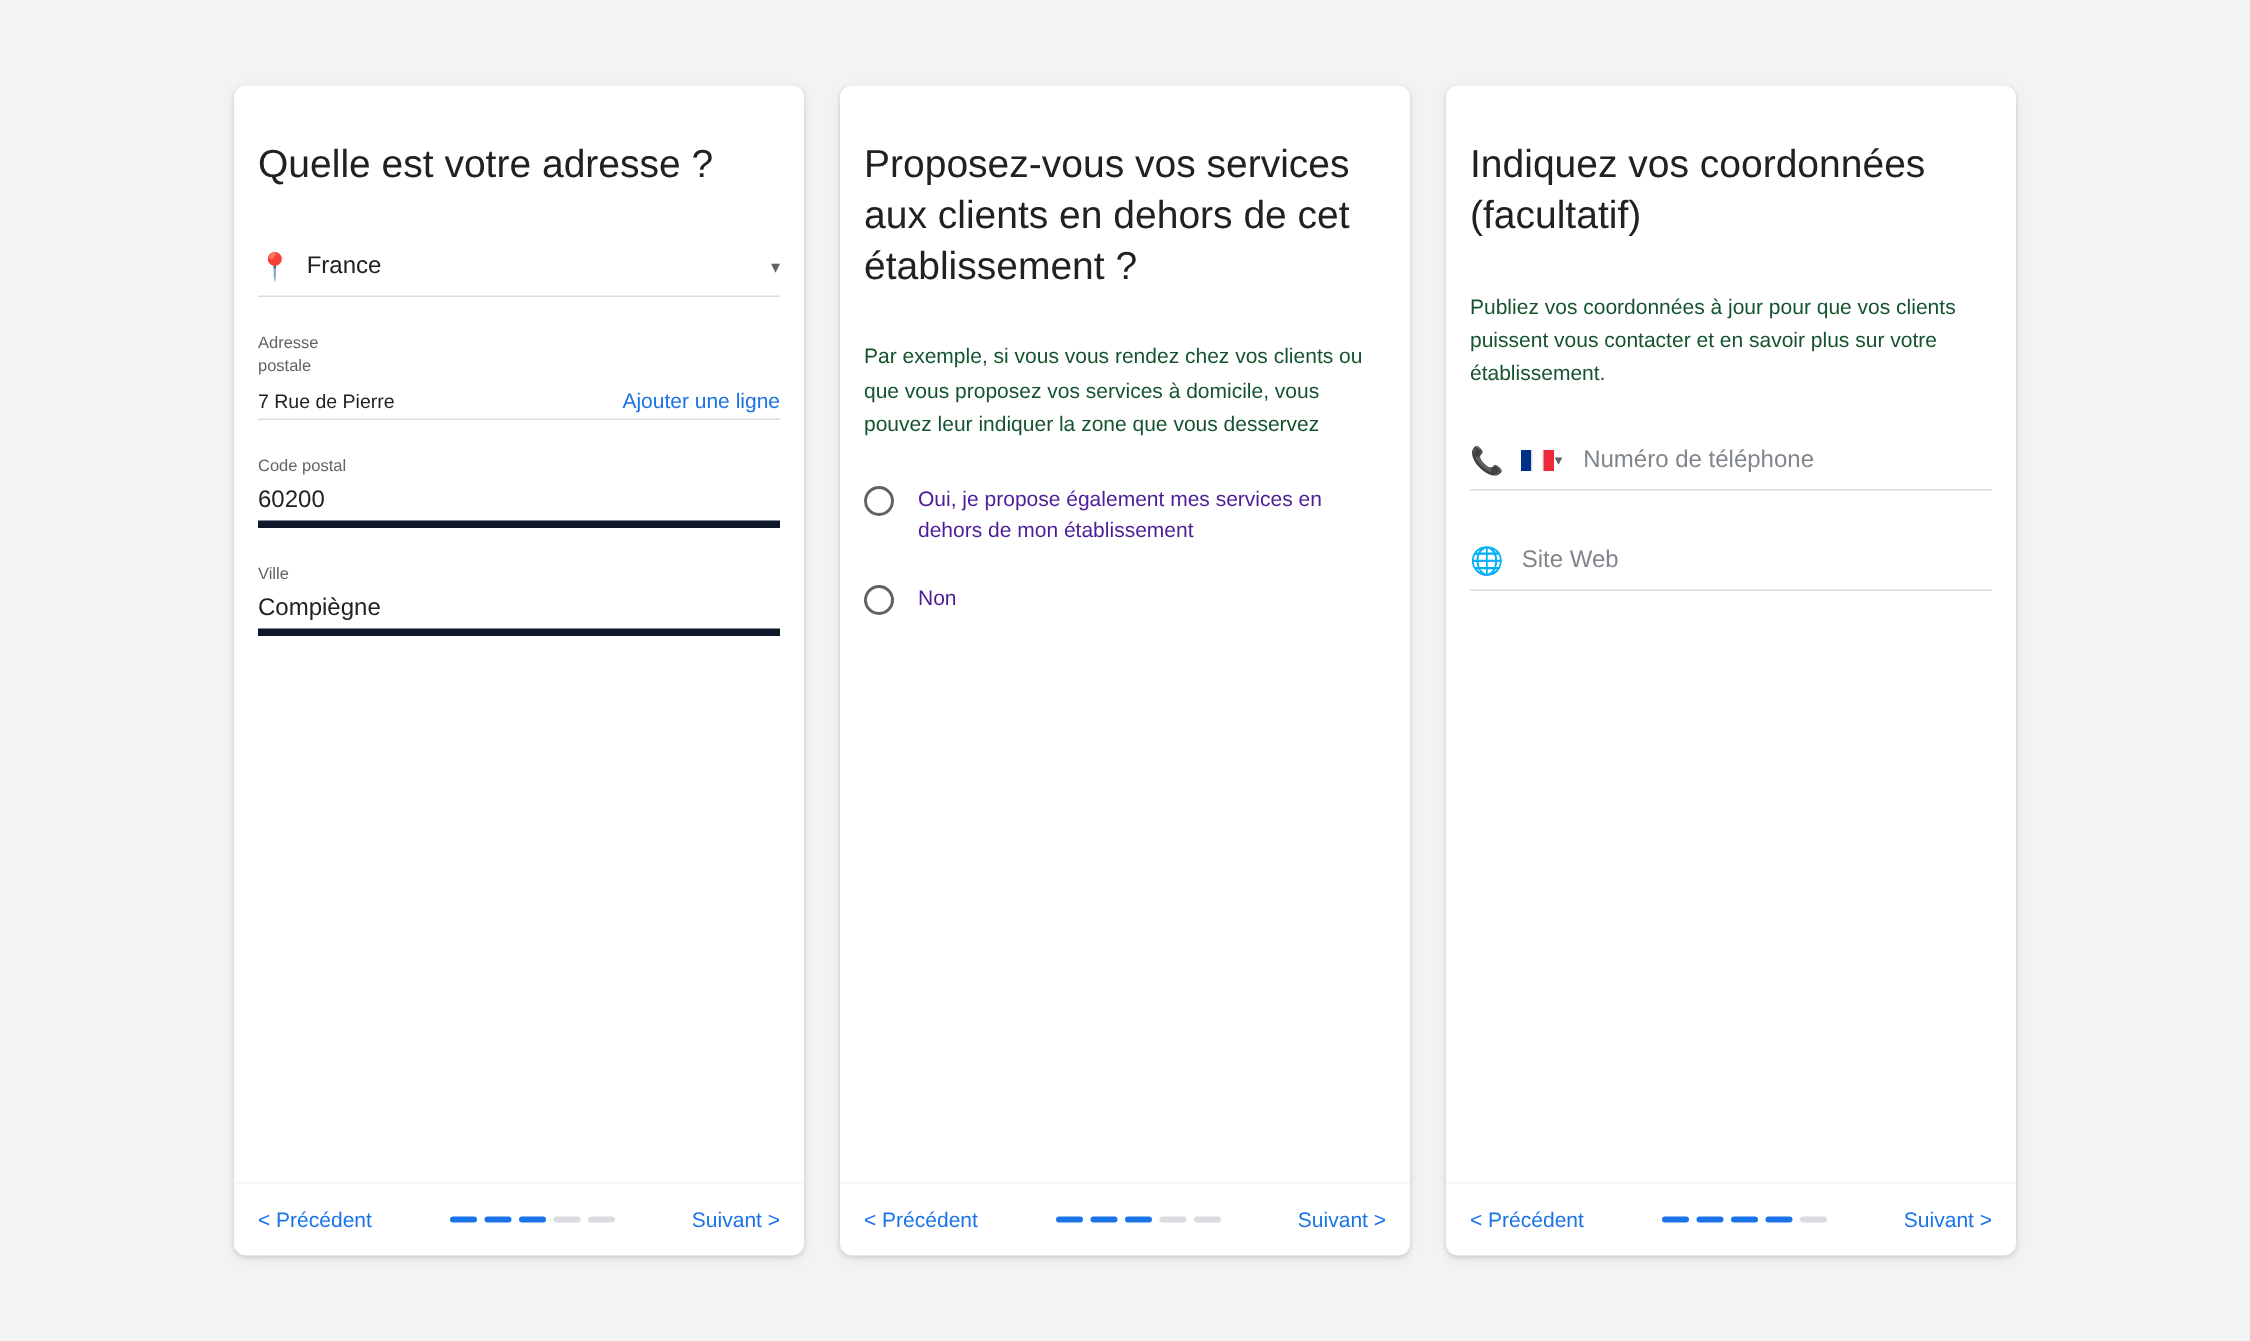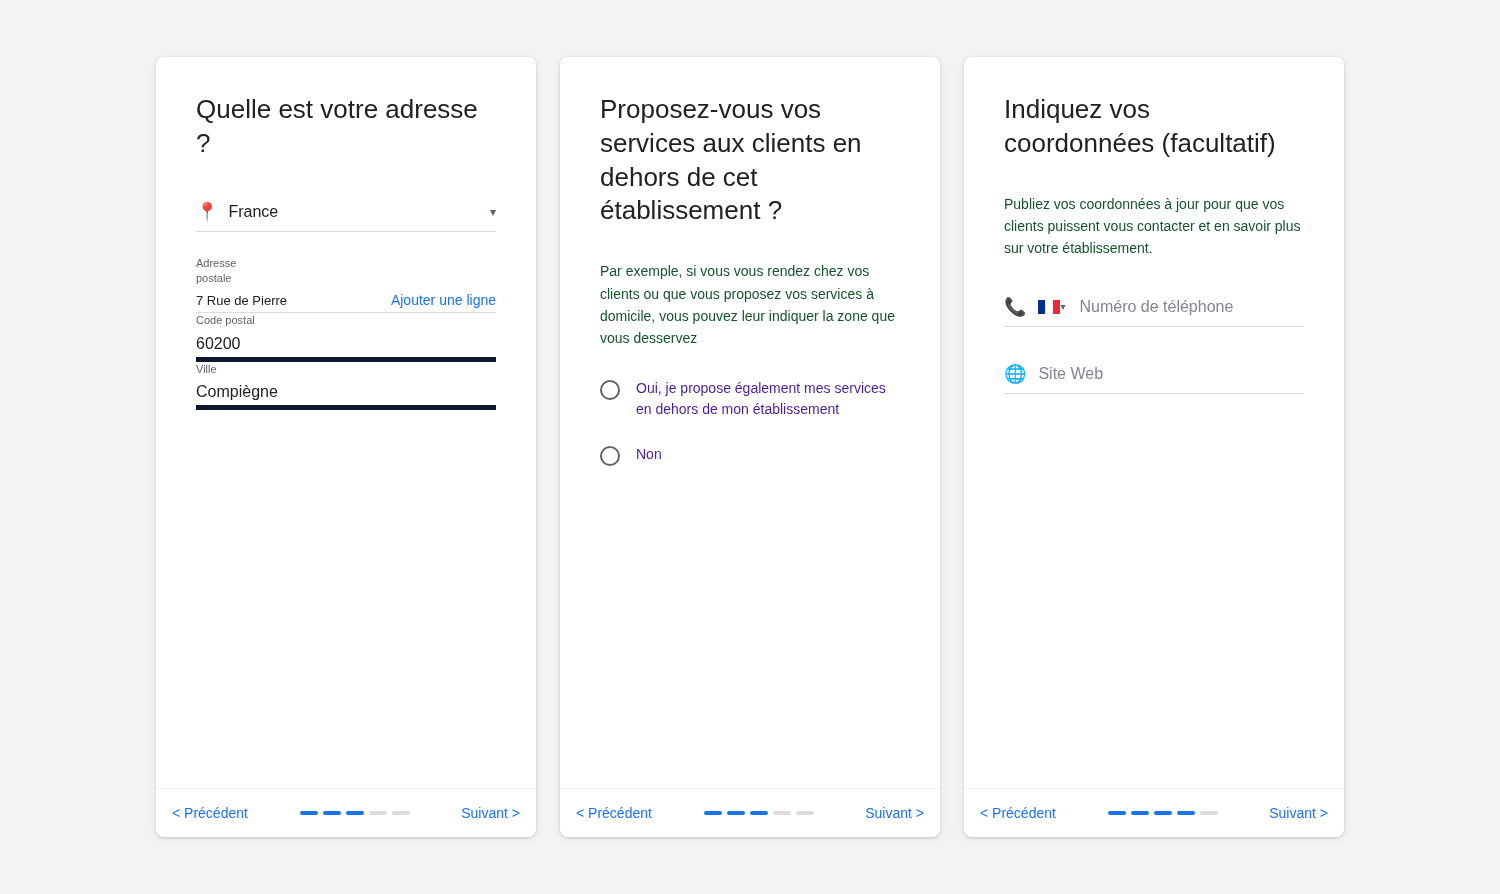--- a/index.html
+++ b/index.html
@@ -24,21 +24,21 @@
       box-shadow: 0 1px 3px rgba(0,0,0,0.12), 0 2px 8px rgba(0,0,0,0.08);
       width: 380px;
       min-height: 780px;
       display: flex;
       flex-direction: column;
       position: relative;
       overflow: hidden;
     }
     .card-content {
       flex: 1;
-      padding: 36px 40px 24px;
+      padding: 36px 16px 24px;
     }
     .card-title {
       font-size: 26px;
       font-weight: 400;
       color: #202124;
       line-height: 1.3;
       margin-bottom: 32px;
     }
     .card-description {
       font-size: 14px;
@@ -62,20 +62,21 @@
     .country-select-value {
       flex: 1;
       font-size: 16px;
       color: #202124;
     }
     .chevron-icon {
       color: #5f6368;
       font-size: 12px;
     }
     .form-group {
+      margin-bottom: 24px;
     }
     .form-label {
       font-size: 11px;
       color: #5f6368;
       display: block;
       margin-bottom: 6px;
       line-height: 1.4;
     }
     .form-row {
       display: flex;

